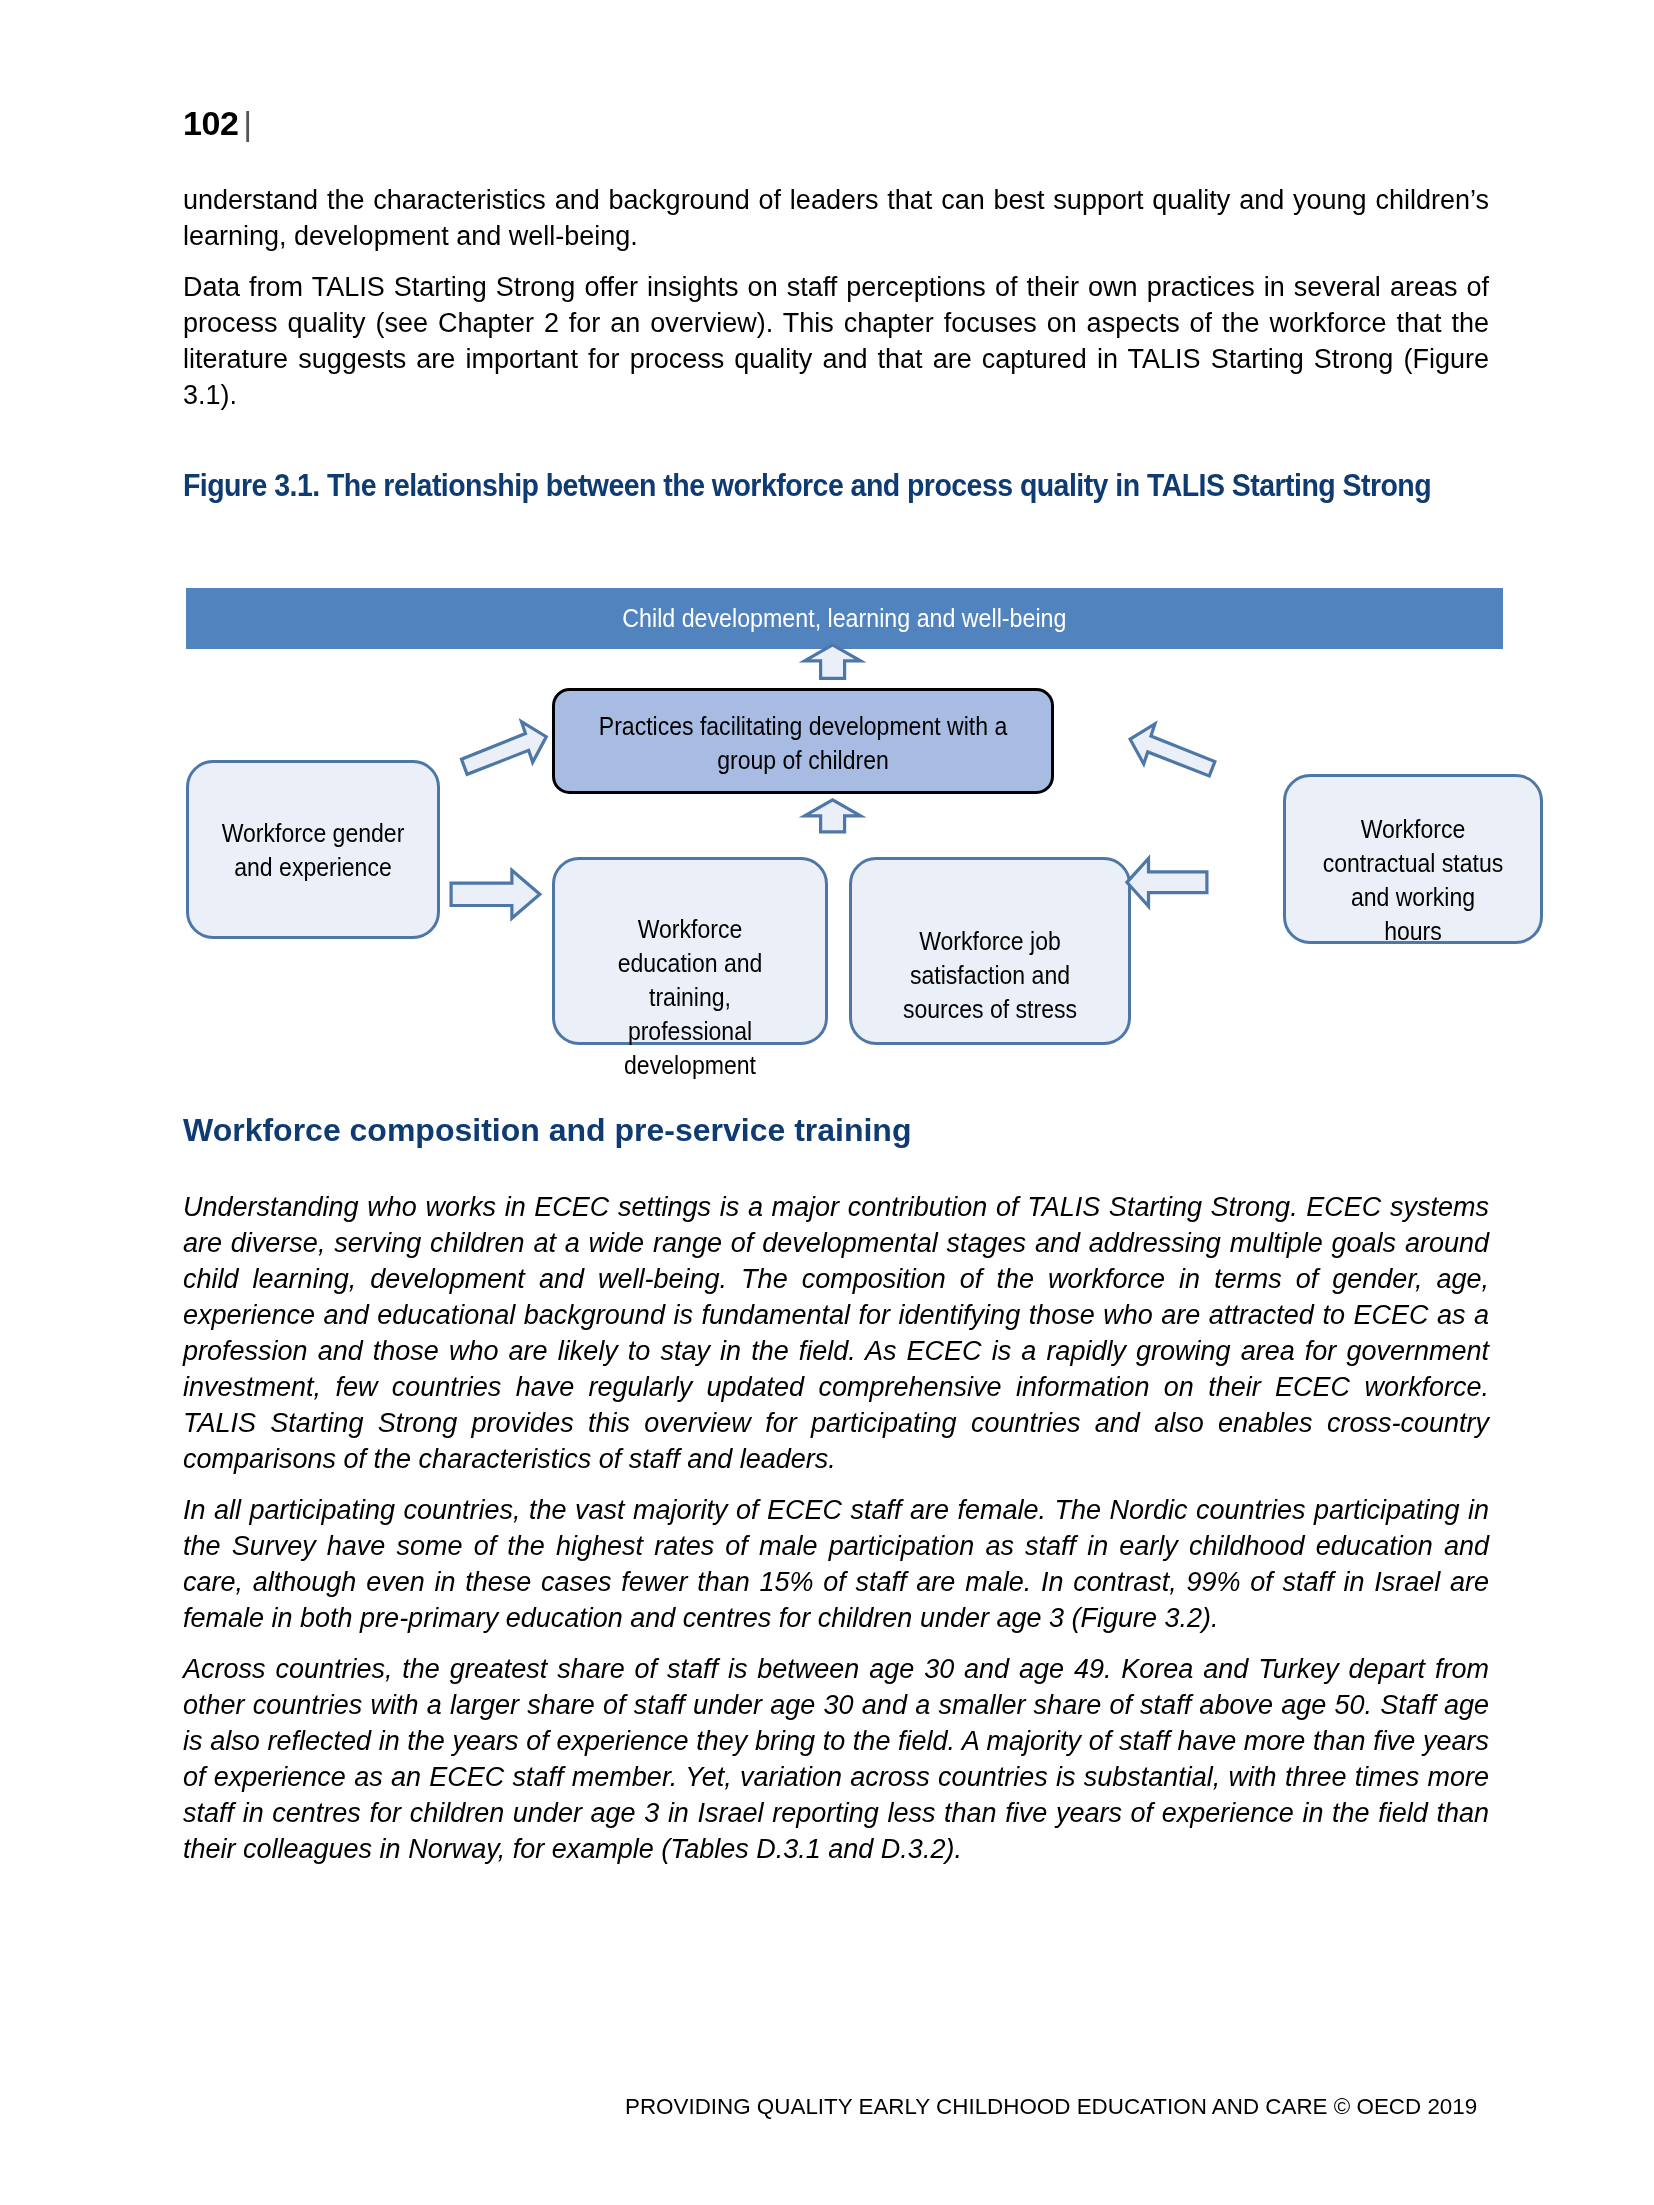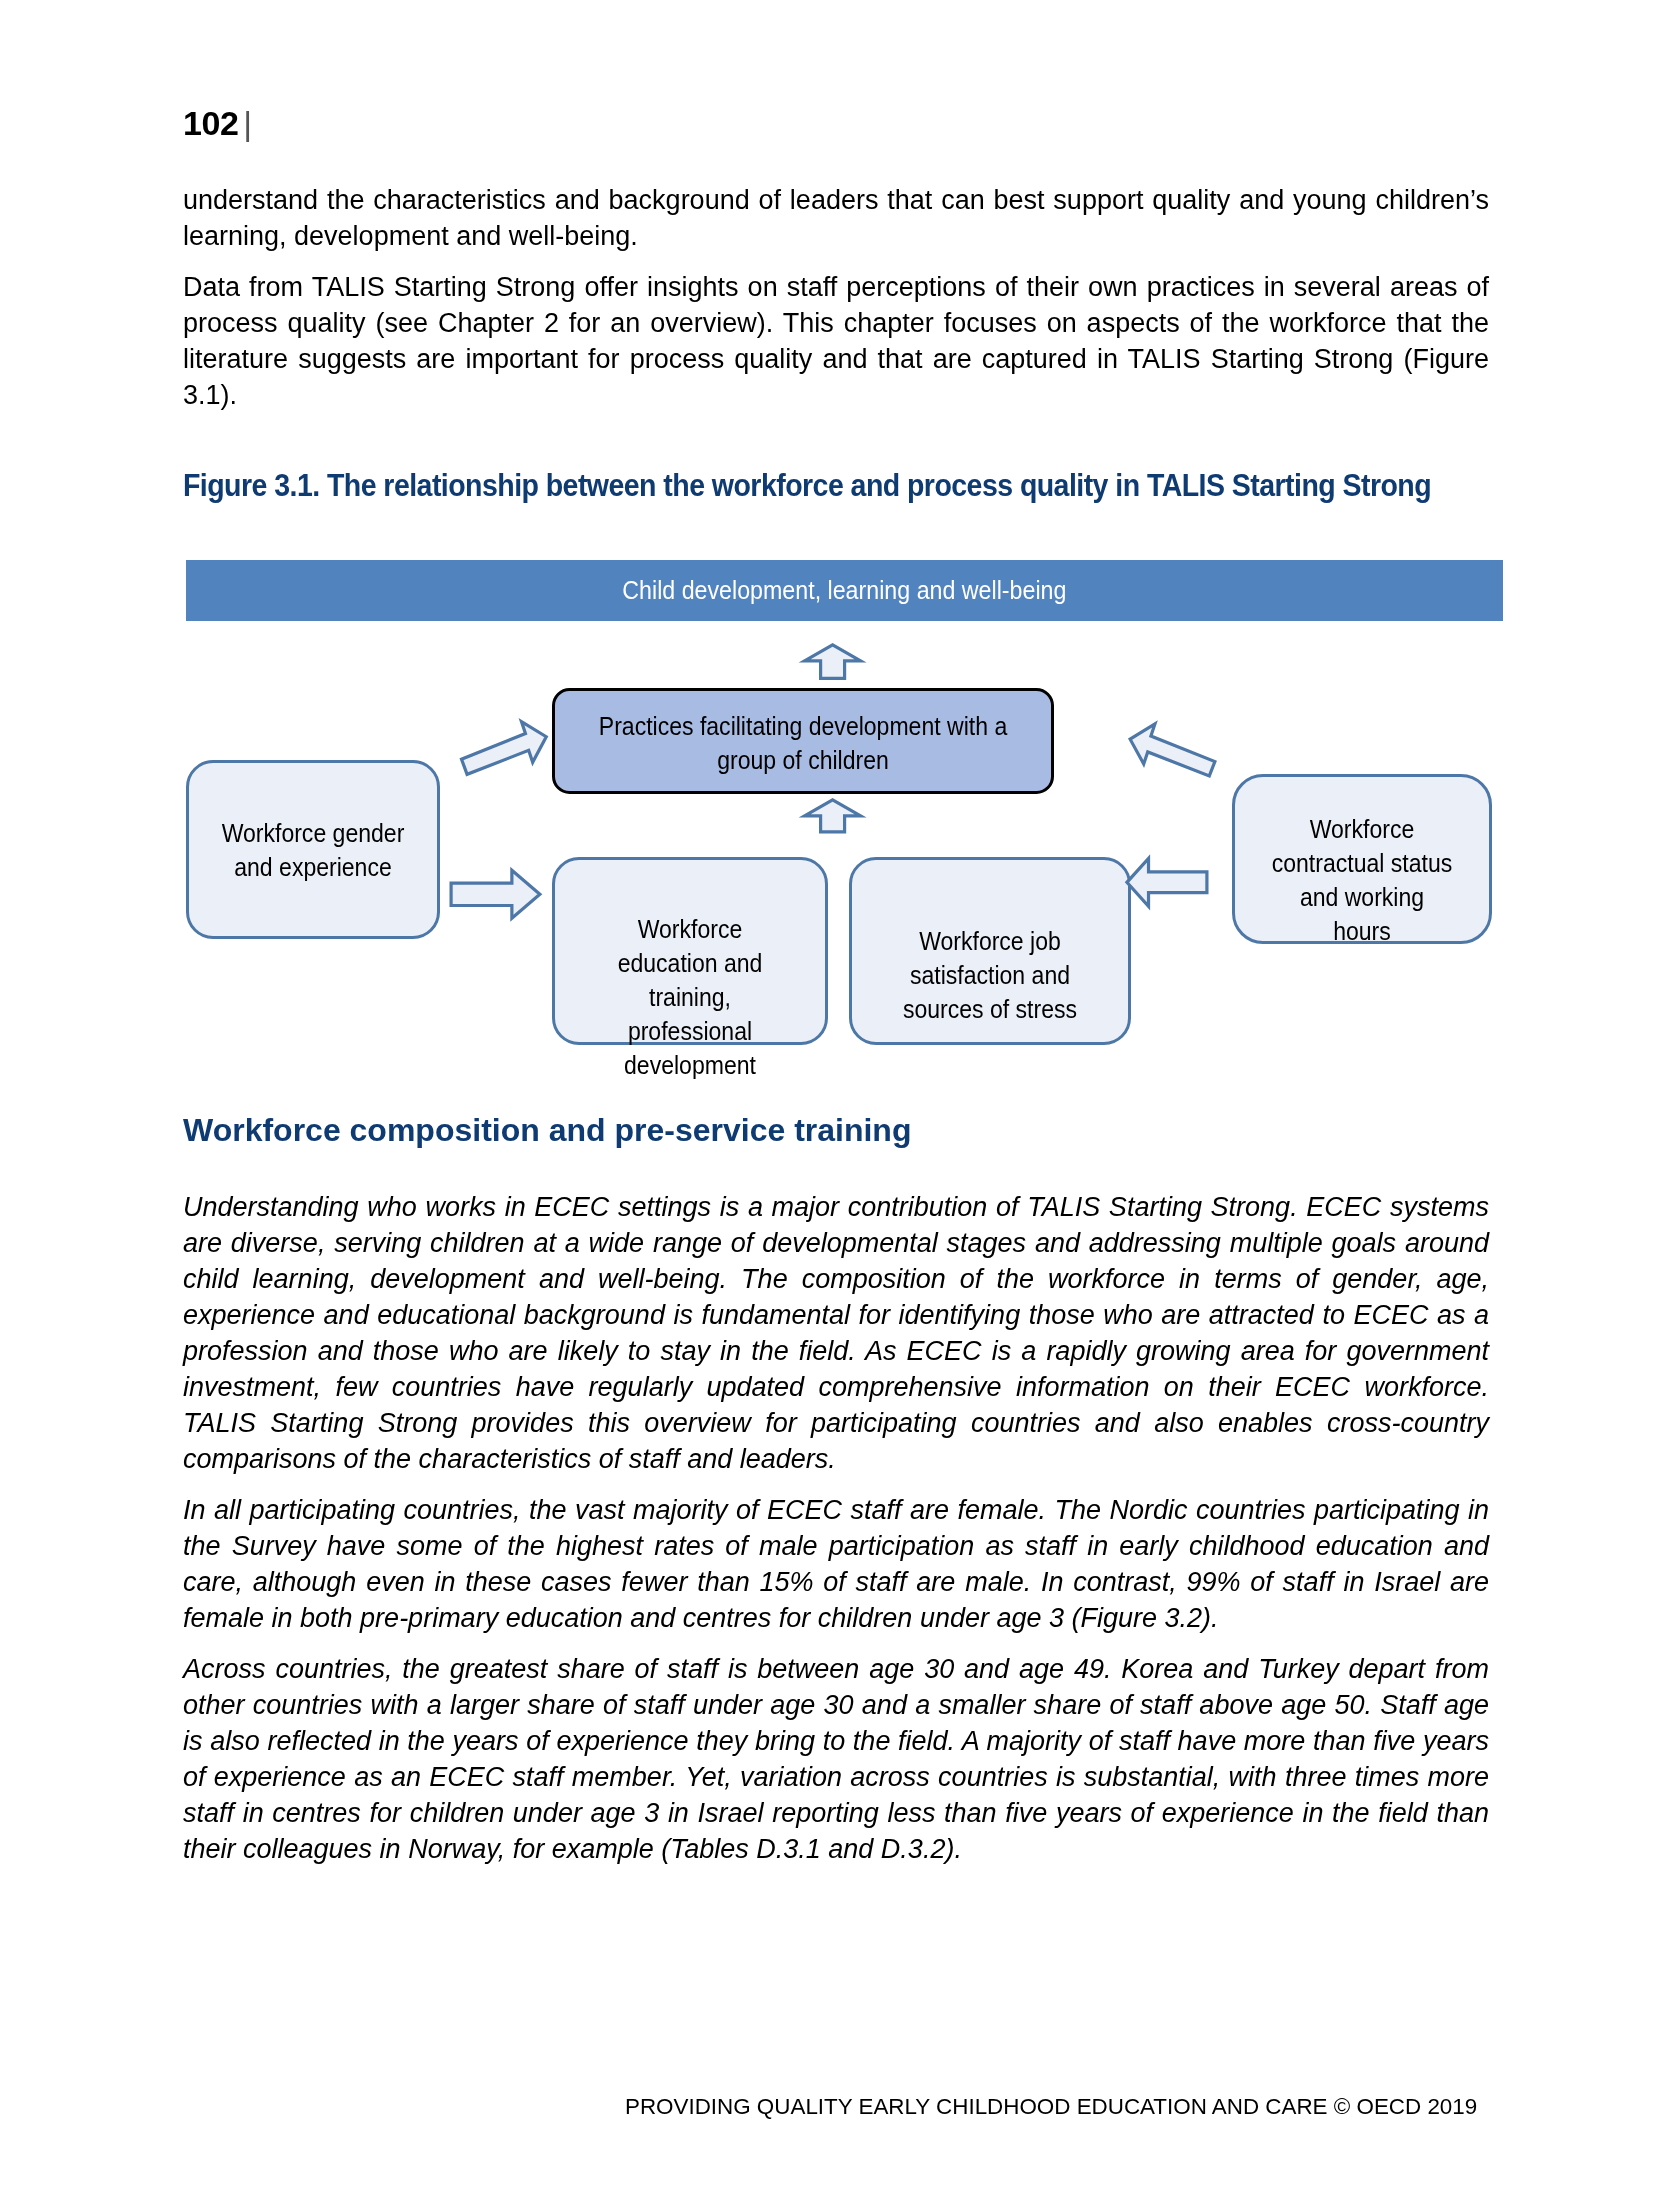--- a/index.html
+++ b/index.html
@@ -32,21 +32,21 @@
     }
     .footer {
       position: absolute; left: 625px; top: 2094px;
       font-size: 22.4px; font-family: "Liberation Sans", sans-serif; color: #000;
     }
 
     
     .diagram { position: absolute; left: 0; top: 0; width: 1654px; height: 1120px; pointer-events: none; }
     .diagram * { pointer-events: auto; }
     .top-bar {
-      position: absolute; left: 186px; top: 560px; width: 1317px; height: 61px;
+      position: absolute; left: 186px; top: 588px; width: 1317px; height: 61px;
       background: #5183bf; color: #ffffff;
       display: flex; align-items: center; justify-content: center;
       font-size: 26.4px; font-family: "Liberation Sans", sans-serif;
       transform-origin: center;
     }
     .top-bar span { display: inline-block; transform: scaleX(0.88); }
     .box {
       position: absolute; box-sizing: border-box;
       background: #ebeff8; border: 3.2px solid #4d77a6; border-radius: 27px;
       display: flex; align-items: center; justify-content: center; text-align: center;
@@ -92,21 +92,21 @@
   </div>
 
   <div class="box bottom" style="left: 552px; top: 857px; width: 276px; height: 188px;">
     <span style="width: 224px;">Workforce education and training, professional development</span>
   </div>
 
   <div class="box bottom2" style="left: 849px; top: 857px; width: 282px; height: 188px;">
     <span style="width: 200px;">Workforce job satisfaction and sources of stress</span>
   </div>
 
-  <div class="box right" style="left: 1232px; top: 774px; width: 260px; height: 170px; border-radius: 31px;">
+  <div class="box right" style="left: 1283px; top: 774px; width: 260px; height: 170px;">
     <span style="width: 208px;">Workforce contractual status and working hours</span>
   </div>
 
   <svg class="arrows" width="1654" height="1120" viewBox="0 0 2068 1400">
     <g fill="#ebeff8" stroke="#4d77a6" stroke-width="4" stroke-linejoin="miter">
 
       <polygon points="1026,848 1026,826 1006,826 1041,806 1076,826 1056,826 1056,848"></polygon>
 
       <polygon points="1026,1040 1026,1020 1006,1020 1041,1000 1076,1020 1056,1020 1056,1040"></polygon>
 

